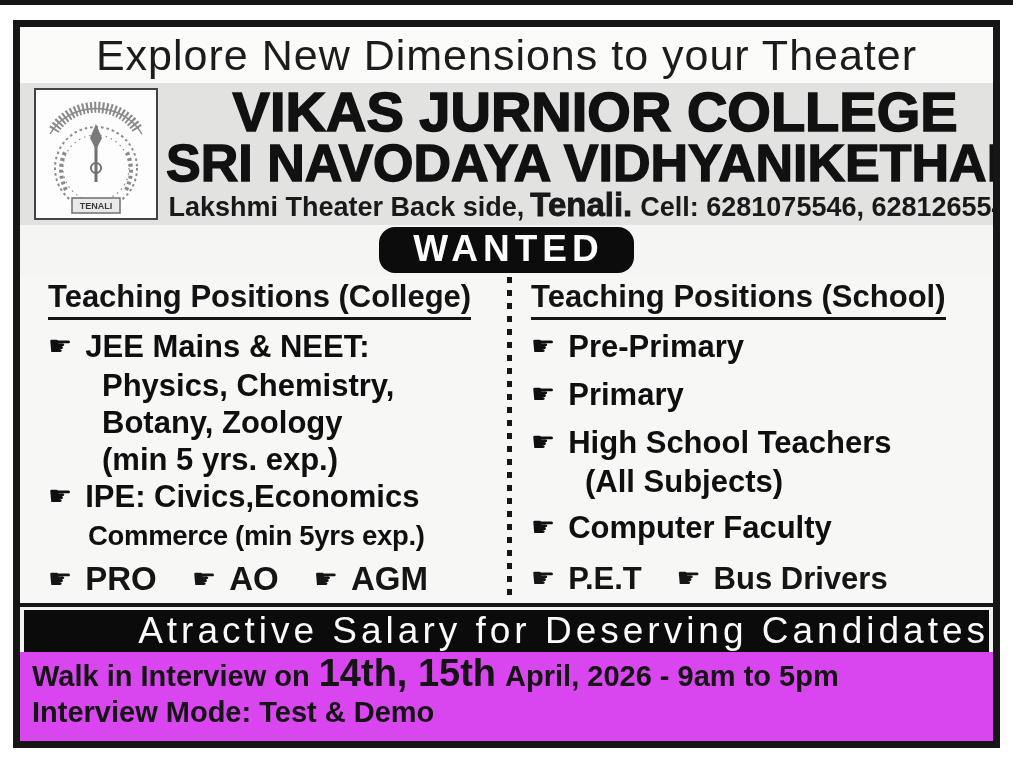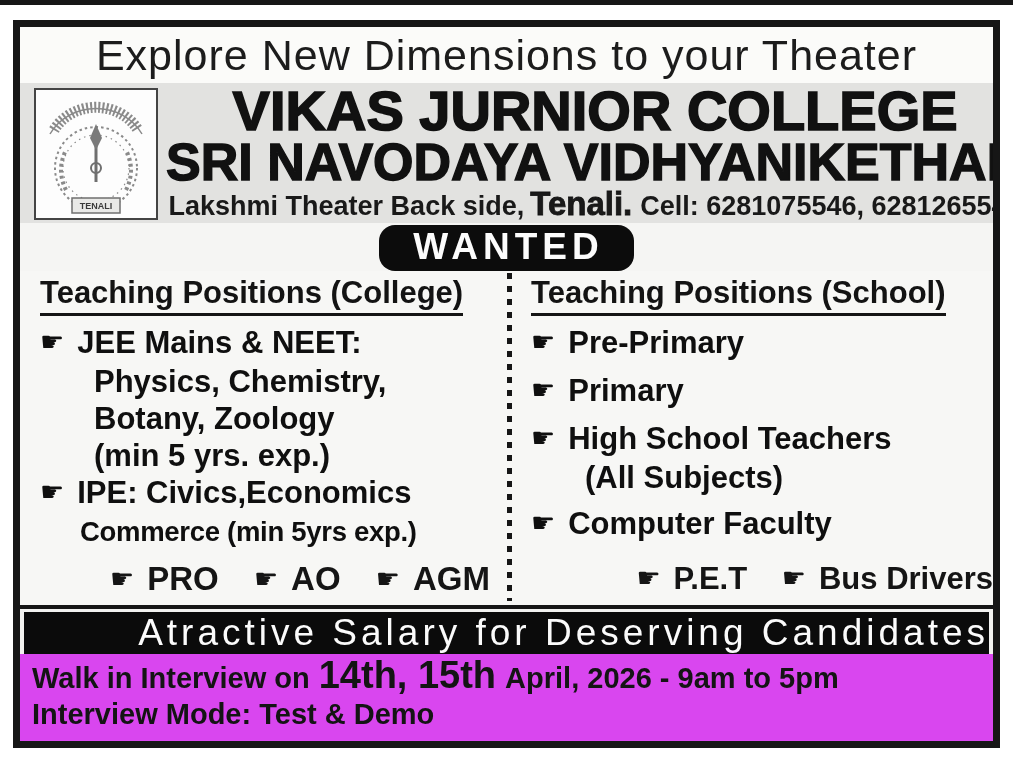--- a/index.html
+++ b/index.html
@@ -43,32 +43,32 @@
     padding:1px 30px 3px 34px;
   }
 
   
   .columns { height:334px; position:relative; display:flex; background:#f7f7f5; }
   .divider {
     position:absolute; left:487px; top:2px; bottom:4px; width:5px;
     background-image:repeating-linear-gradient(to bottom, #161616 0 6px, transparent 6px 13px);
   }
   .col { padding-top:4px; }
-  .col-left { width:470px; padding-left:20px; flex:0 0 auto; }
+  .col-left { width:470px; padding-left:28px; flex:0 0 auto; }
   .col-right { flex:1; padding-left:26px; margin-left:15px; }
   .col-heading {
     font-size:31px; font-weight:bold; color:#131313; display:inline-block;
     border-bottom:3px solid #151515; padding-bottom:2px; margin-bottom:8px; white-space:nowrap;
   }
   .li { font-size:31px; font-weight:bold; line-height:37px; color:#0f0f0f; white-space:nowrap; }
   .li .first { text-indent:-54px; padding-left:54px; }
   .li .cont  { padding-left:54px; }
   .bullet { font-size:27px; margin-right:13px; position:relative; top:-2px; font-weight:normal; }
   .narrow { font-size:27.5px; letter-spacing:-0.3px; padding-left:40px !important; }
-  .inline-row { font-size:33px; font-weight:bold; line-height:52px; margin-top:3px; white-space:nowrap;text-align:right; }
+  .inline-row { font-size:33px; font-weight:bold; line-height:44px; margin-top:3px; white-space:nowrap; }
   .inline-row .gap { margin-left:26px; }
   .col-right .li { margin-bottom:9px; }
   .col-right .inline-row { font-size:31px; margin-top:0; }
 
   
   .salary-wrap { height:51px; border-top:4px solid #161616; background:#f2f2f0; padding:3px 4px 0 4px; }
   .salary-bar {
     height:42px; line-height:42px; background:#0b0b0b; color:#fbfbfb;
     font-size:37px; font-weight:400; letter-spacing:4px; text-align:right; white-space:nowrap;
   }

